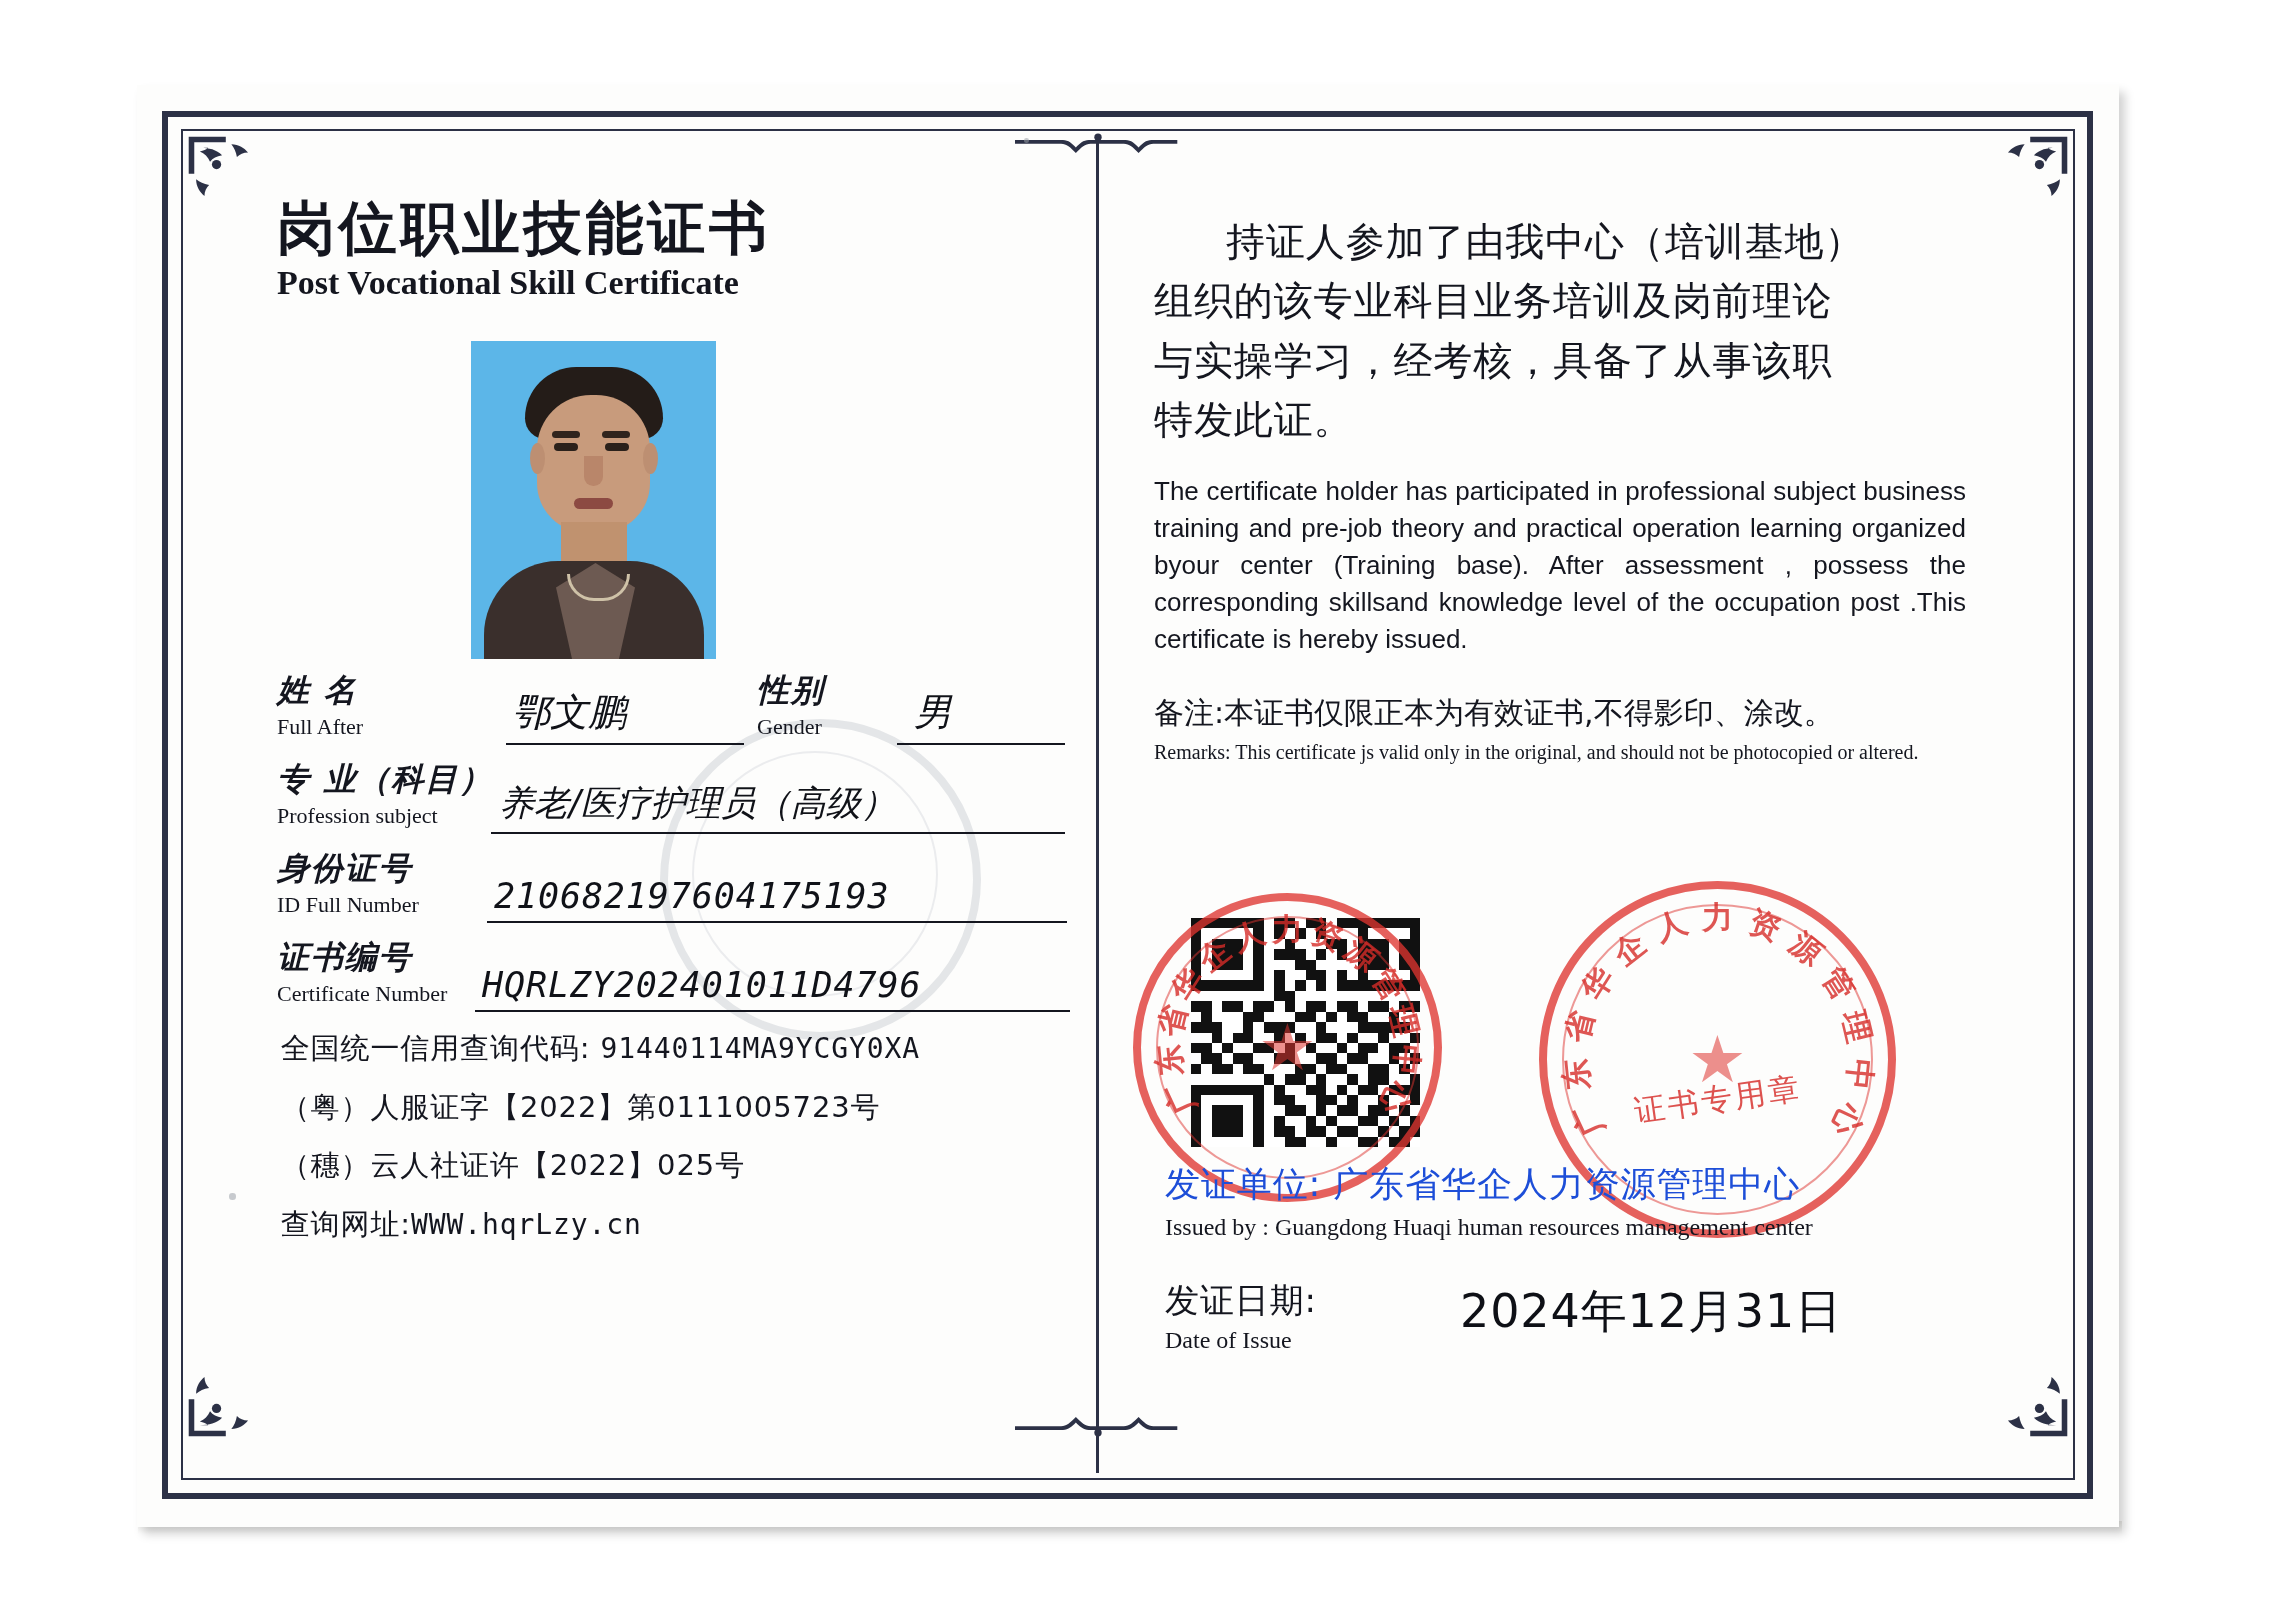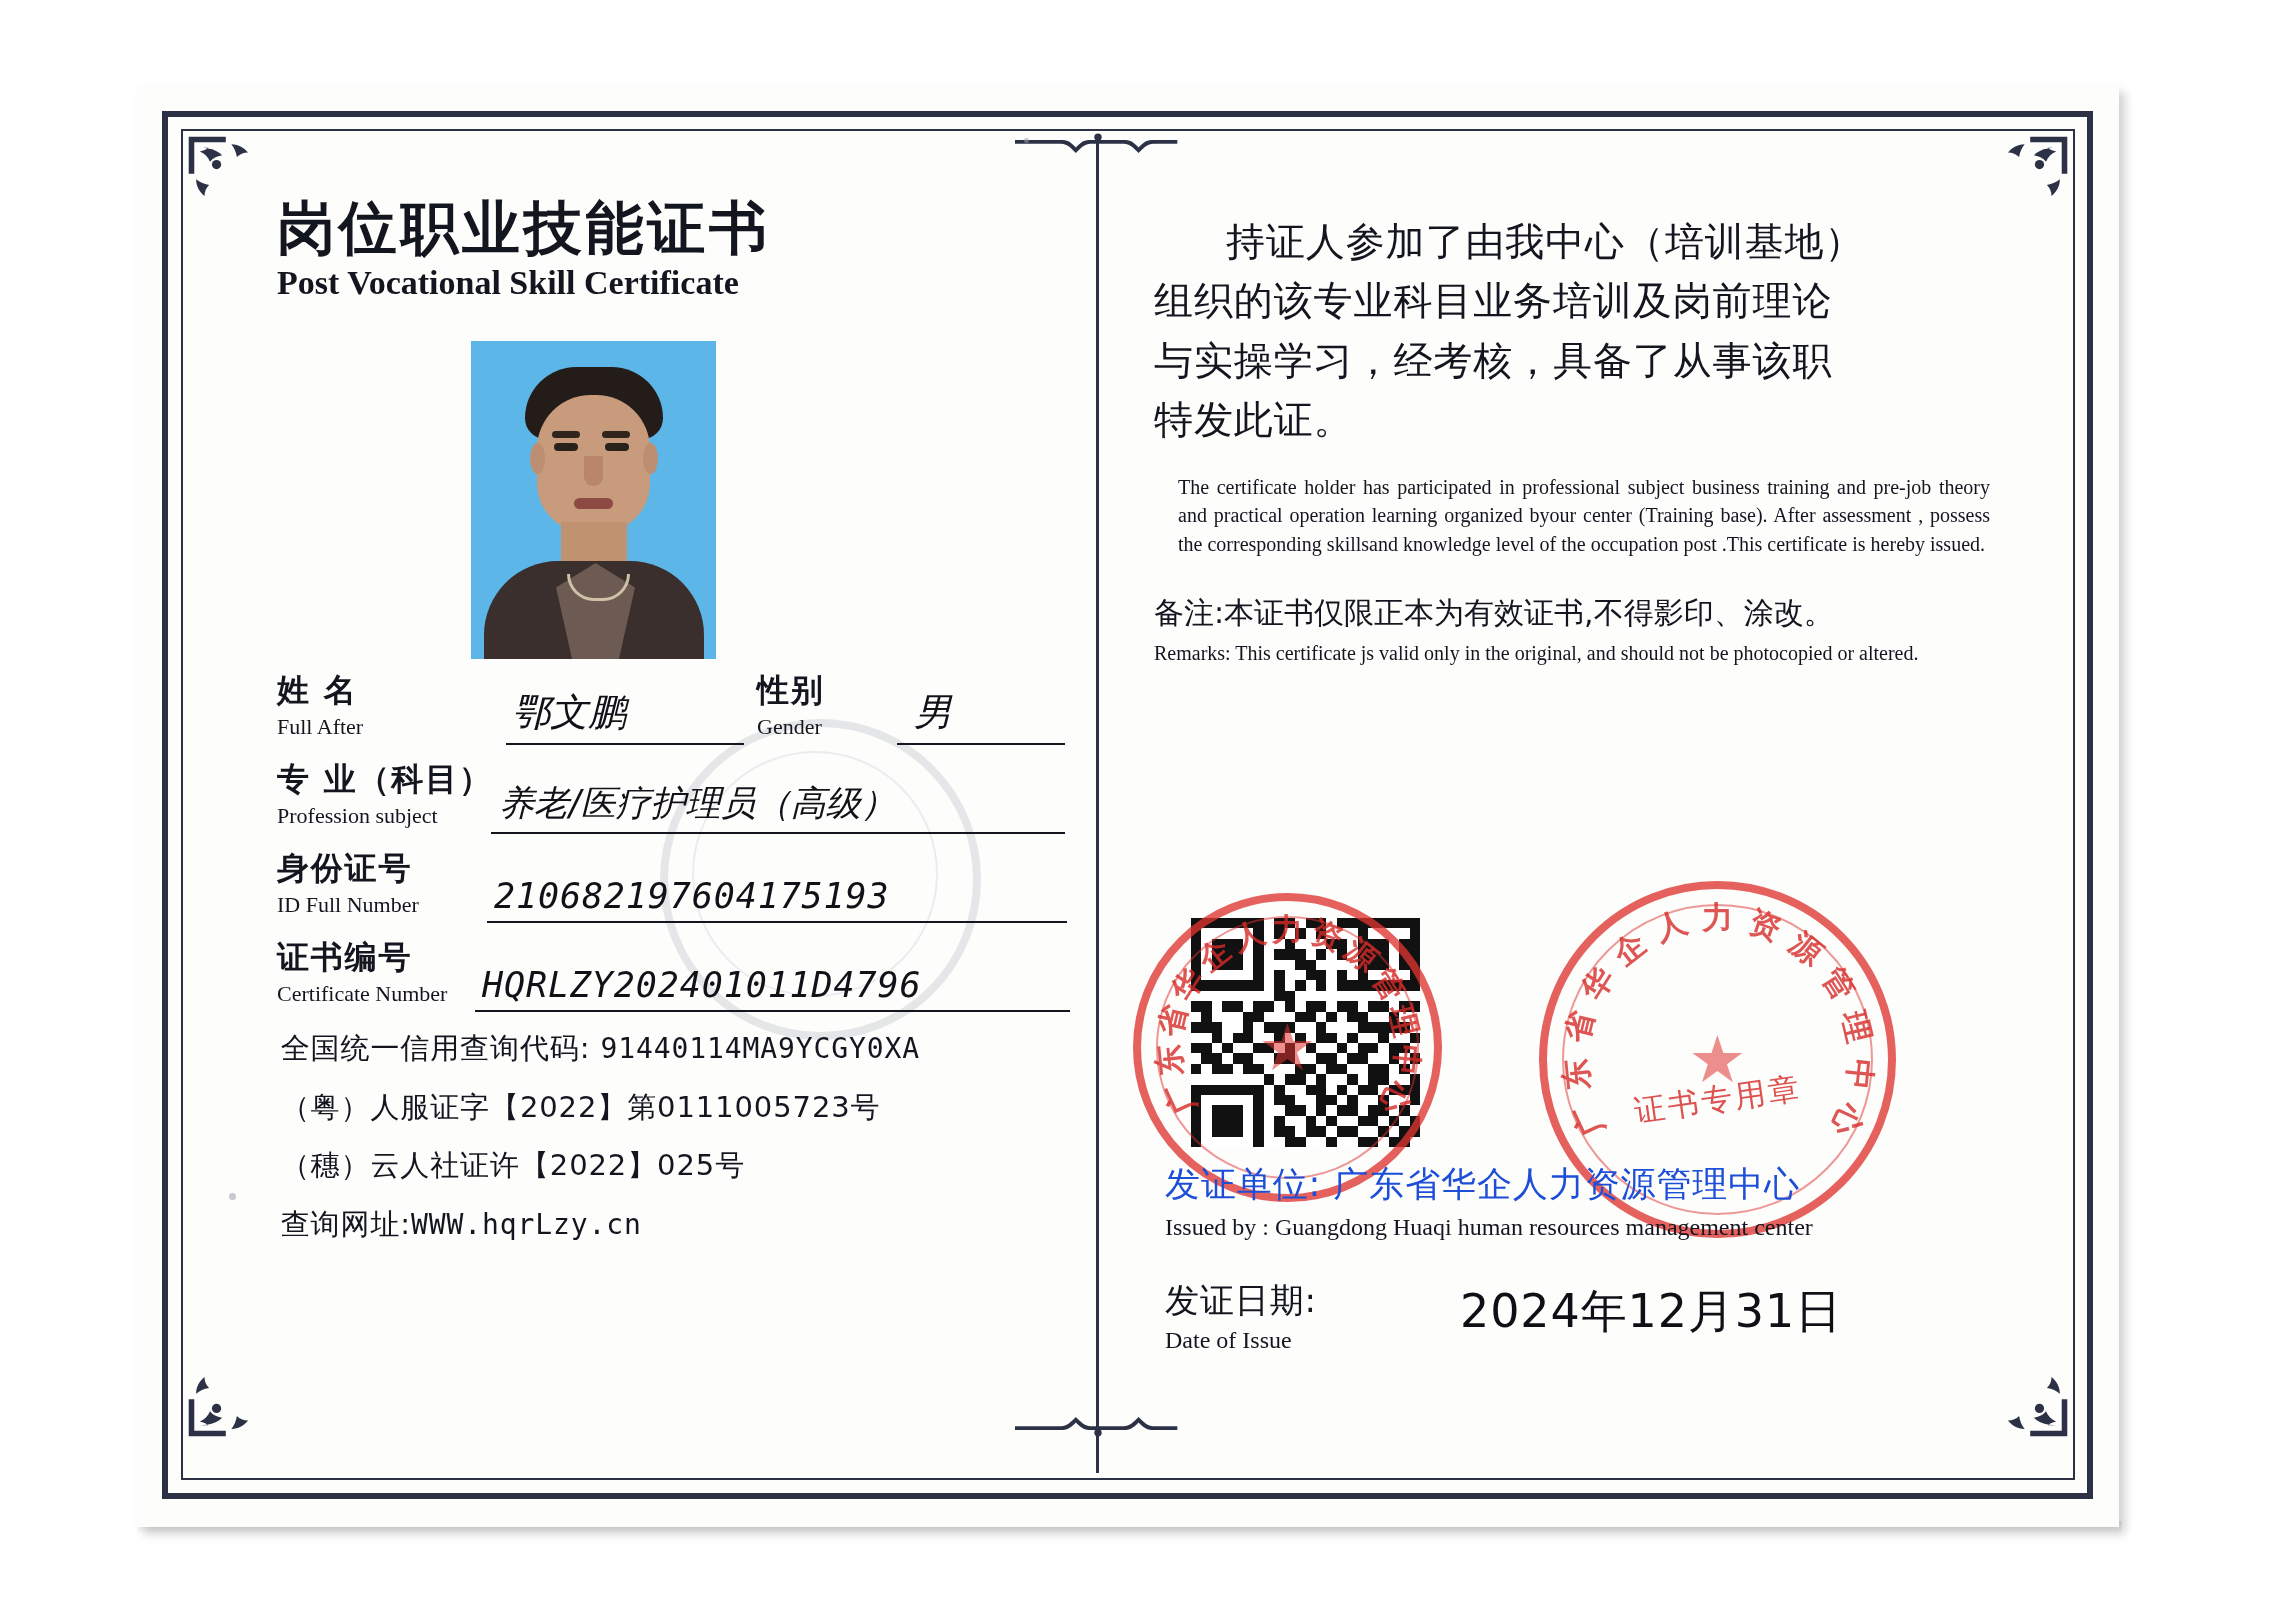--- a/index.html
+++ b/index.html
@@ -209,20 +209,21 @@
     left: 0; top: 0;
     width: 212px;
   }
   .lbl .cn {
     font-family: "DejaVu Sans", sans-serif;
     font-size: 32px;
     font-weight: bold;
     color: #14161f;
     white-space: nowrap;
     letter-spacing: 1.8px;
+    font-style: italic;
   }
   .lbl .en {
     font-family: "Liberation Serif", serif;
     font-size: 22px;
     color: #14161f;
     white-space: nowrap;
     margin-top: 0.9px;
   }
   .val {
     position: absolute;
@@ -281,28 +282,27 @@
   }
   .para-cn {
     font-family: "DejaVu Sans", sans-serif;
     font-size: 39px;
     line-height: 1.52;
     color: #14161f;
     letter-spacing: 0.9px;
   }
   .para-cn .indent { padding-left: 72px; }
   .para-en {
-    font-family: Liberation Serif, serif;
-    font-size: 20px;
+    font-family: Liberation Sans, sans-serif;
+    font-size: 26px;
     line-height: 1.42;
     color: #14161f;
     text-align: justify;
     margin-top: 24px;
     width: 812px;
-    margin-left: 24px;
   }
   .remark-cn {
     font-family: "DejaVu Sans", sans-serif;
     font-size: 30px;
     color: #14161f;
     margin-top: 35px;
     white-space: nowrap;
     letter-spacing: 0px;
   }
   .remark-en {

